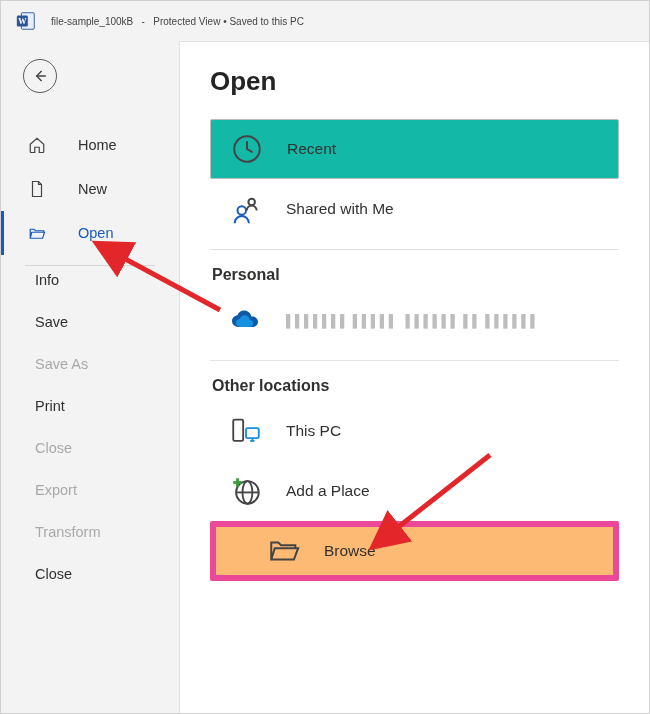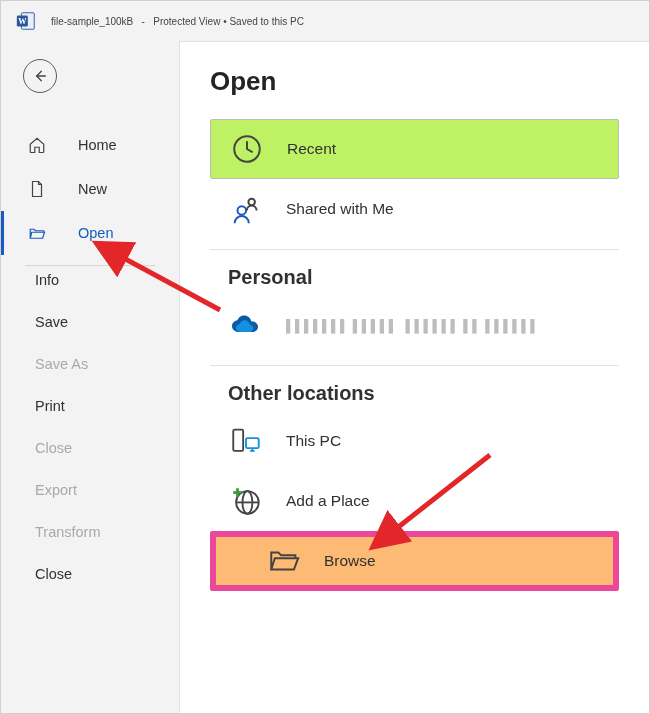--- a/index.html
+++ b/index.html
@@ -101,33 +101,33 @@
     font-size: 15.5px;
     color: #323130;
     cursor:pointer;
     border-radius: 2px;
   }
   .loc-item .loc-icon {
     width: 40px; height:40px;
     display:flex; align-items:center; justify-content:center;
   }
   .loc-item.recent {
-    background: #bef264;
+    background: #14b8a6;
     border: 1px solid #bcbcbc;
   }
   .loc-item.browse {
     background: #fdba74;
     border: 6px solid #ec4899;
     padding-left: 48px;
   }
   .section-label {
-    font-size: 20px;
+    font-size: 16px;
     font-weight: 600;
     color: #323130;
-    margin: 16px 0 6px 18px;
+    margin: 16px 0 6px 2px;
   }
   .divider {
     border:none;
     border-top:1px solid #e3e3e3;
     margin:10px 0;
   }
   .onedrive-sub {
     font-size: 12px;
     color:#bdbdbd;
     letter-spacing: 0.5px;

